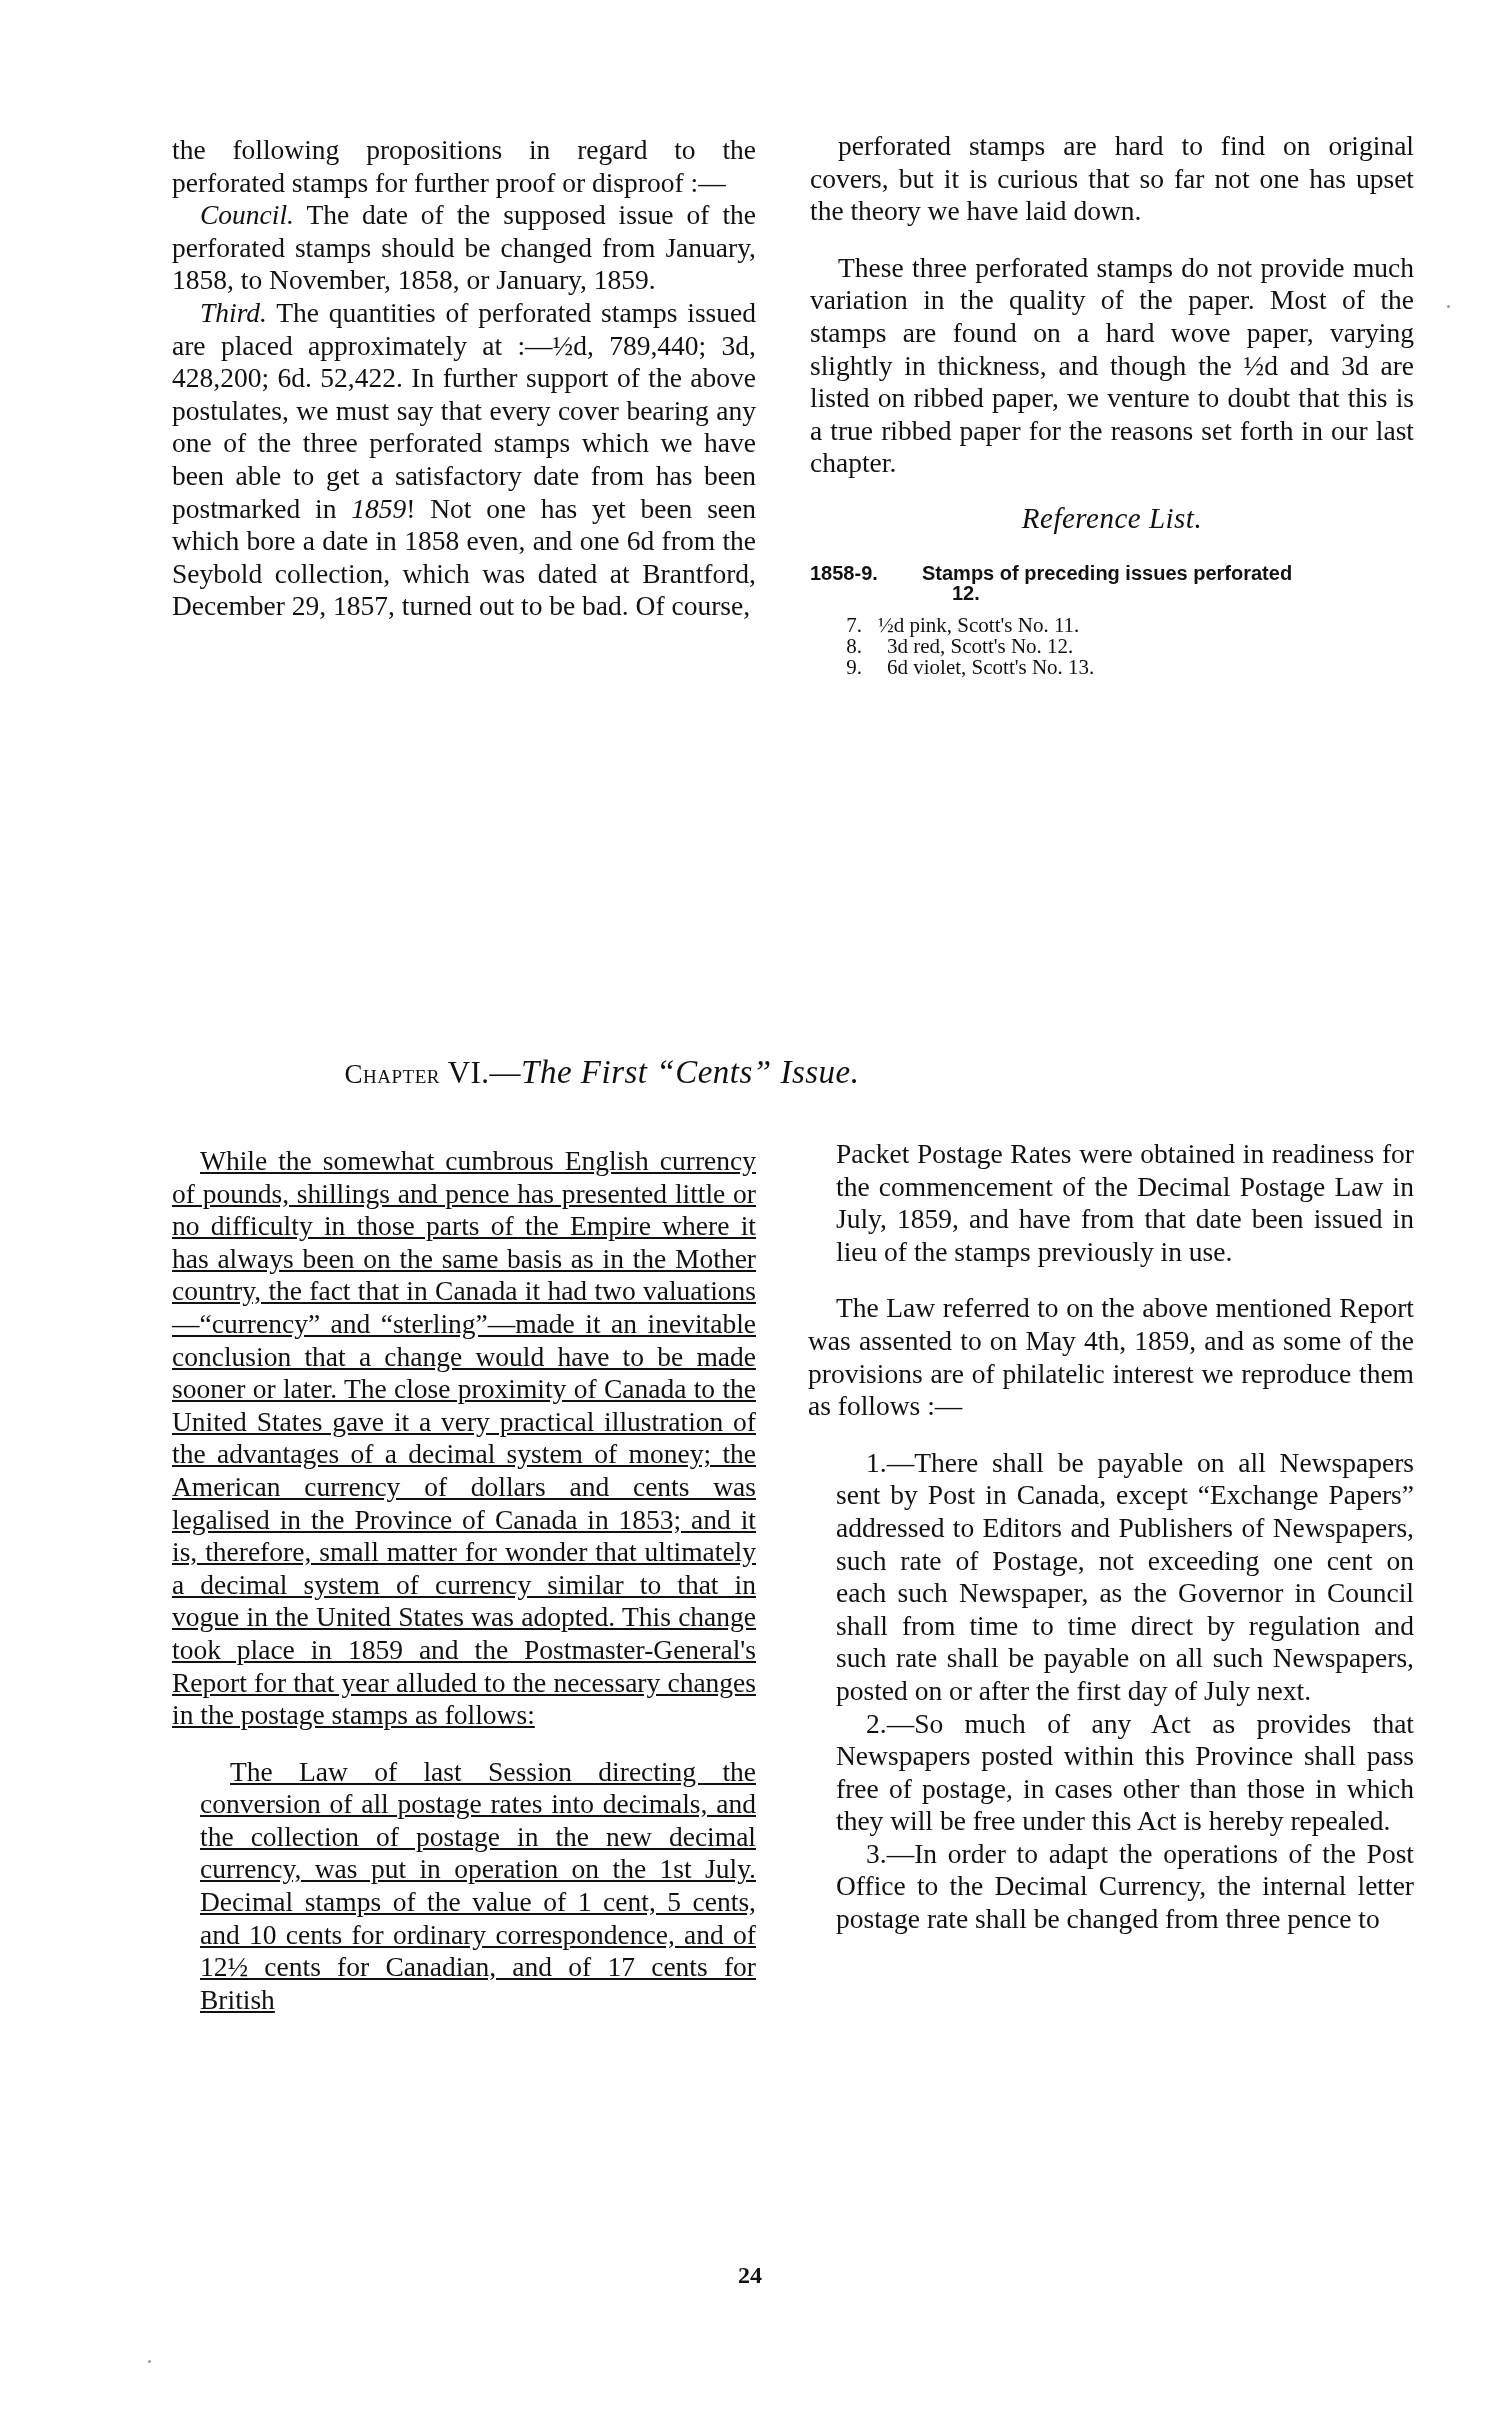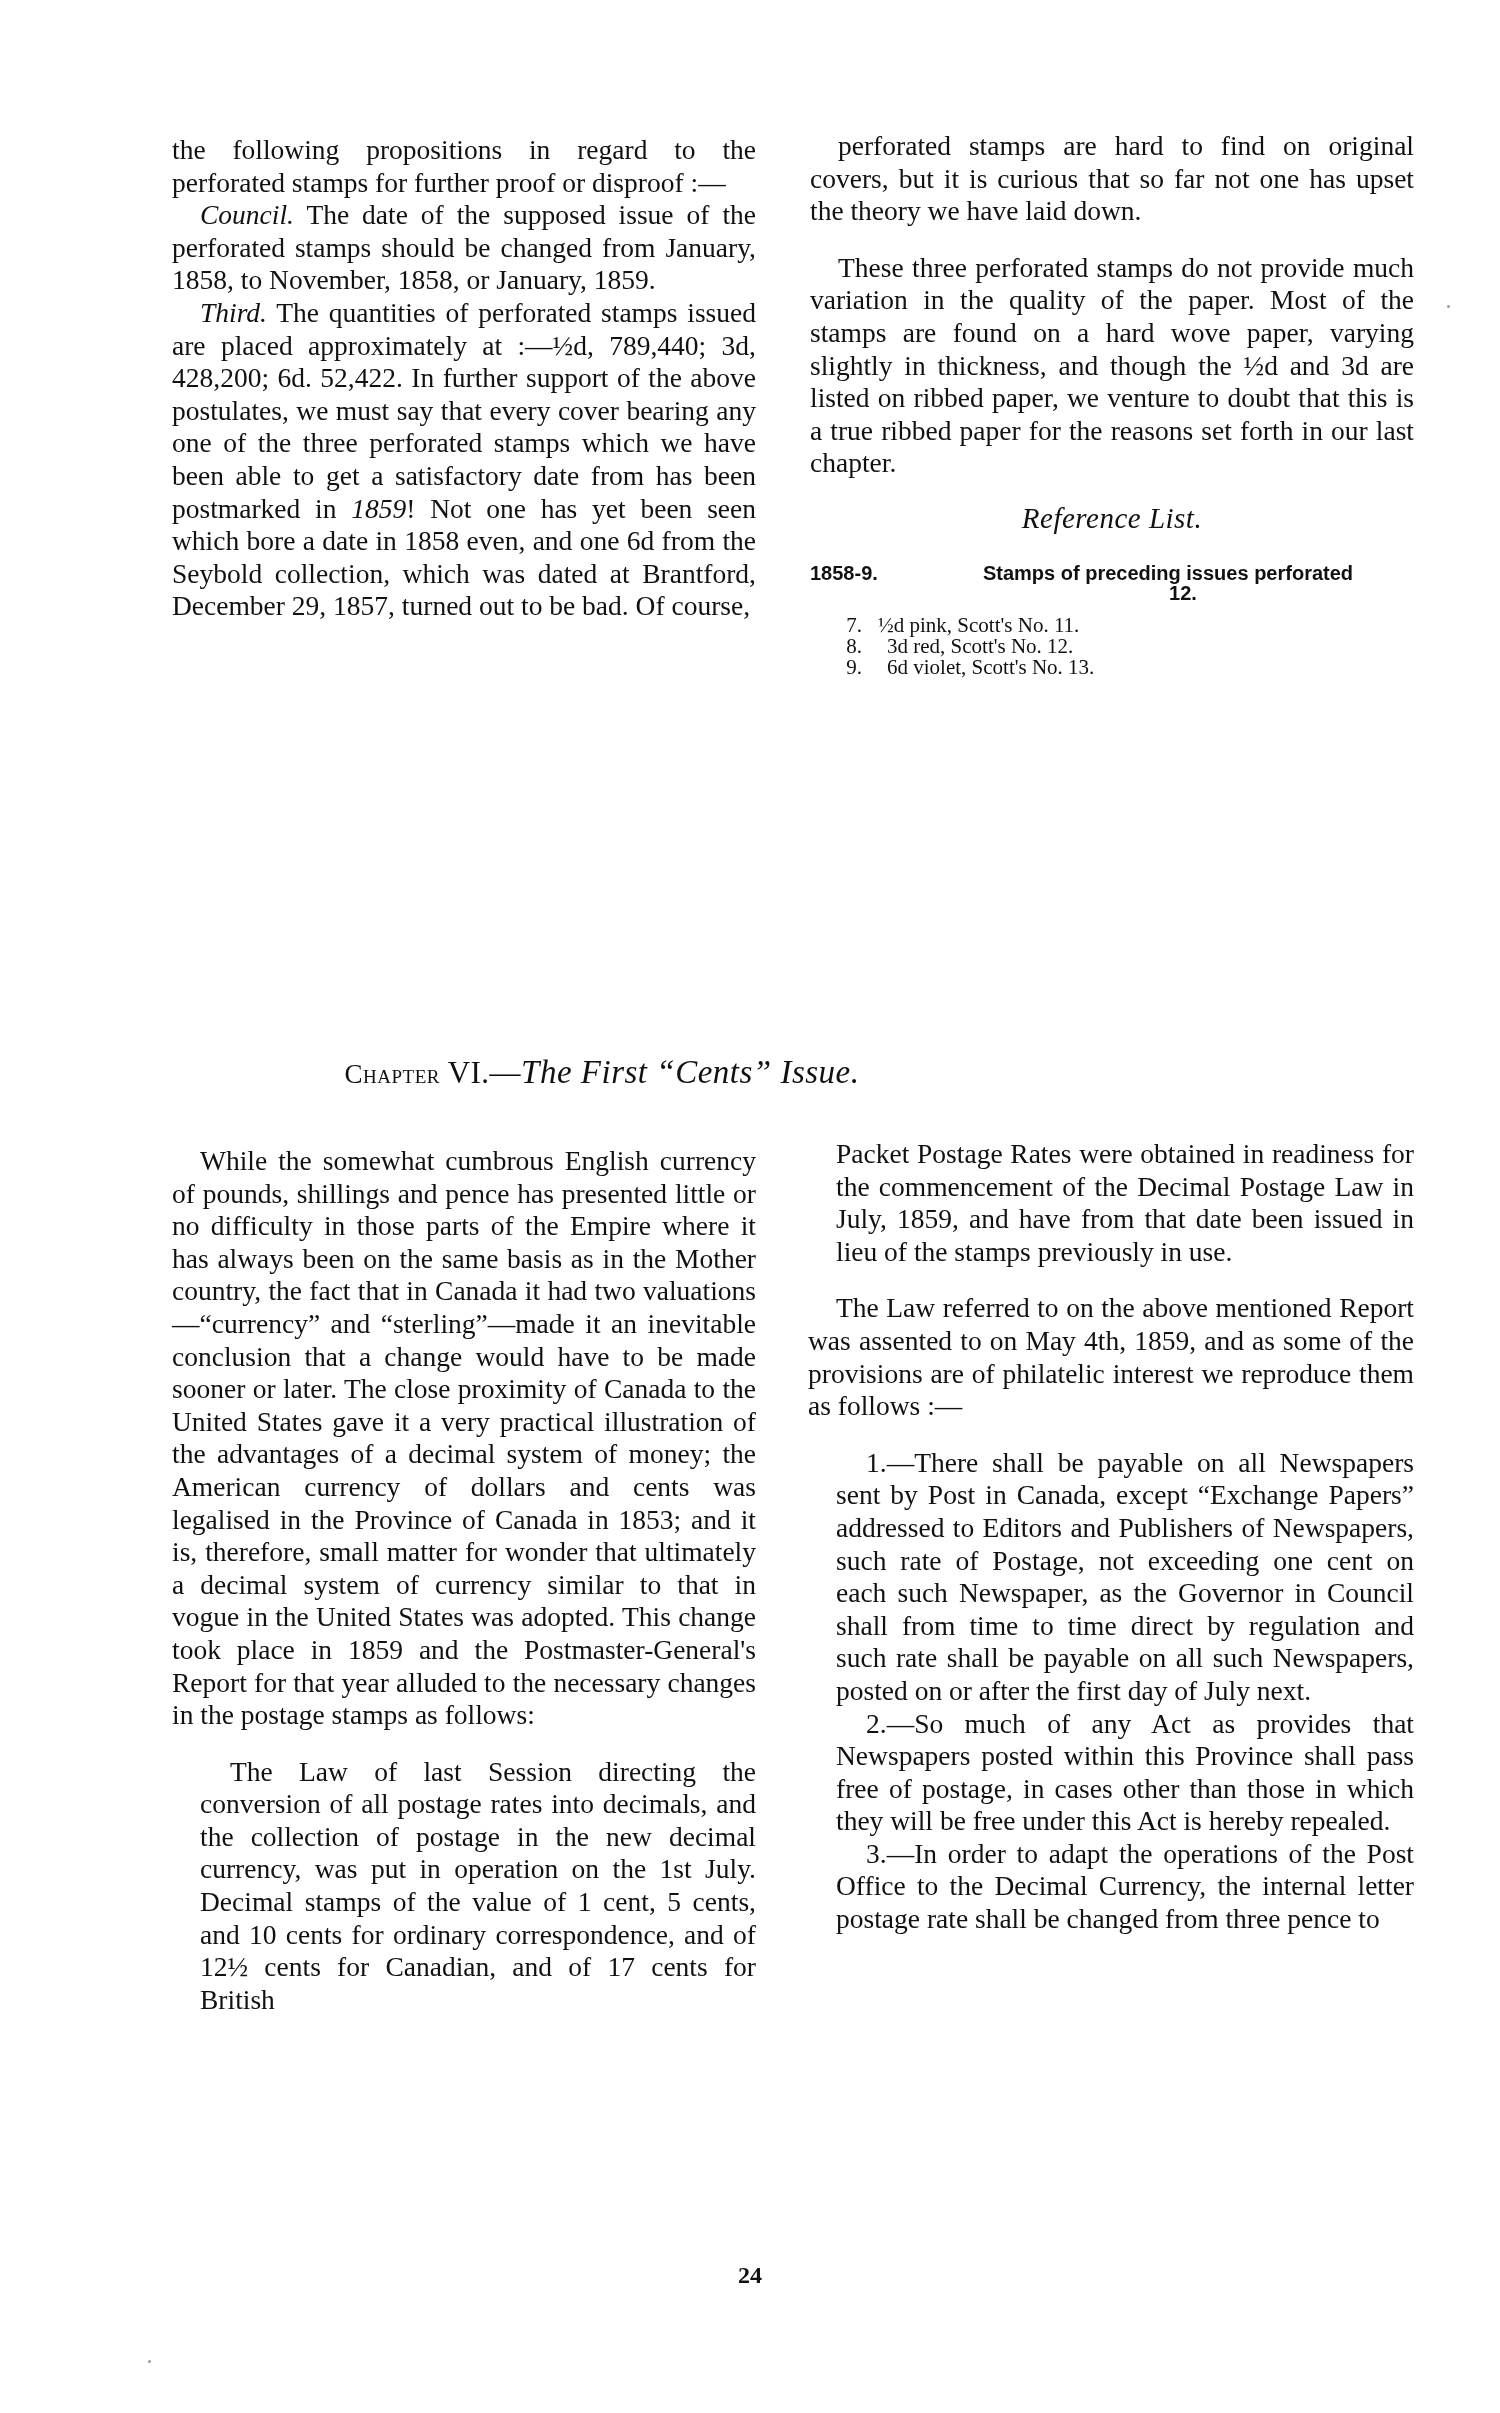--- a/index.html
+++ b/index.html
@@ -28,21 +28,21 @@
       hyphens: manual;
     }
     .col p {
       margin: 0;
       text-indent: 0;
     }
     .col p.ind { text-indent: 28px; }
     .col p.gap { margin-top: 24px; }
     .col-tl { left: 172px; top: 134px; width: 584px; }
     .col-tr { left: 810px; top: 130px; width: 604px; }
-    .col-bl { left: 172px; top: 1145px; width: 584px; }
+    .col-bl { left: 172px; top: 1145px; width: 584px; text-decoration: underline; }
     .col-br { left: 808px; top: 1138px; width: 606px; }
 
     .quote { padding-left: 28px; }
     .quote p.ind { text-indent: 30px; }
 
     .ref-title {
       text-align: center;
       font-style: italic;
       font-size: 29px;
       margin-top: 22px;
@@ -51,21 +51,21 @@
     }
     .ref-head {
       display: flex;
       font-family: "Liberation Sans", "DejaVu Sans", sans-serif;
       font-weight: bold;
       font-size: 20px;
       line-height: 20px;
       margin-top: 28px;
     }
     .ref-head .yr { width: 112px; flex: none; }
-    .ref-head .desc { flex: 1; text-align: center; }
+    .ref-head .desc { flex: 1; text-align: left; }
     .ref-head .desc .cont { display: block; padding-left: 30px; }
     .ref-list { margin-top: 12px; }
     .ref-item {
       display: flex;
       font-size: 21px;
       line-height: 21px;
     }
     .ref-item .num { width: 52px; flex: none; text-align: right; padding-right: 16px; box-sizing: content-box; margin-left: 0; }
     .ref-item .txt { flex: 1; }
     .ref-item.i2 .txt, .ref-item.i3 .txt { padding-left: 9px; }

